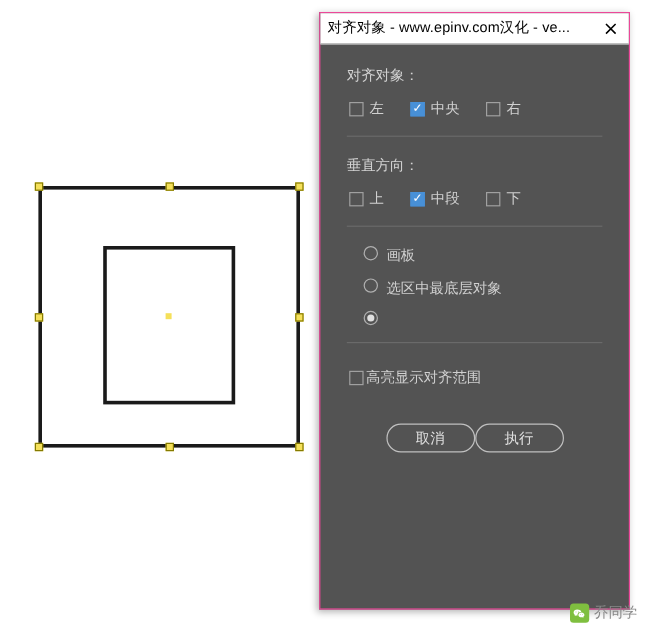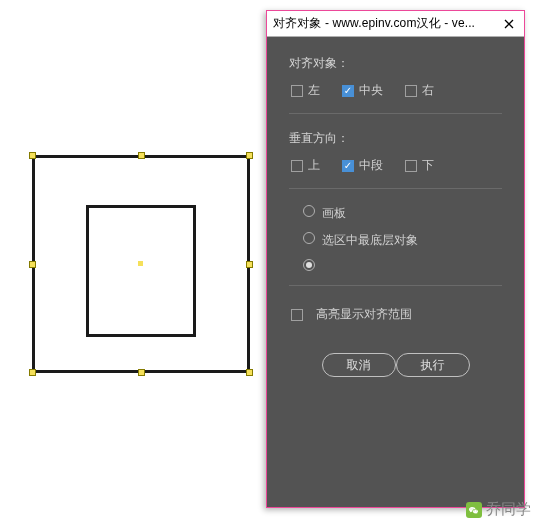--- a/index.html
+++ b/index.html
@@ -133,21 +133,21 @@
     }
     .radio.selected::after {
       content: "";
       width: 6px; height: 6px;
       background: #e0e0e0;
       border-radius: 50%;
     }
     .highlight-row {
       display: flex;
       align-items: center;
-      gap: 13px;
+      gap: 2px;
       margin: 20px 0 0 2px;
     }
     .button-row {
       display: flex;
       justify-content: center;
       margin-top: 30px;
     }
     .btn {
       width: 74px; height: 24px;
       border: 1px solid #c0c0c0;
@@ -160,21 +160,21 @@
       align-items: center;
       justify-content: center;
     }
     
     .credit {
       position: absolute;
       right: 18px; bottom: 4px;
       display: flex;
       align-items: center;
       gap: 4px;
-      font-size: 15px;
+      font-size: 12px;
       color: #888;
     }
     .credit-icon {
       width: 16px; height: 16px;
       border-radius: 3px;
       background: #7fbf3f;
       display: flex; align-items: center; justify-content: center;
     }
     .credit-icon svg { width: 12px; height: 12px; }
   </style>

